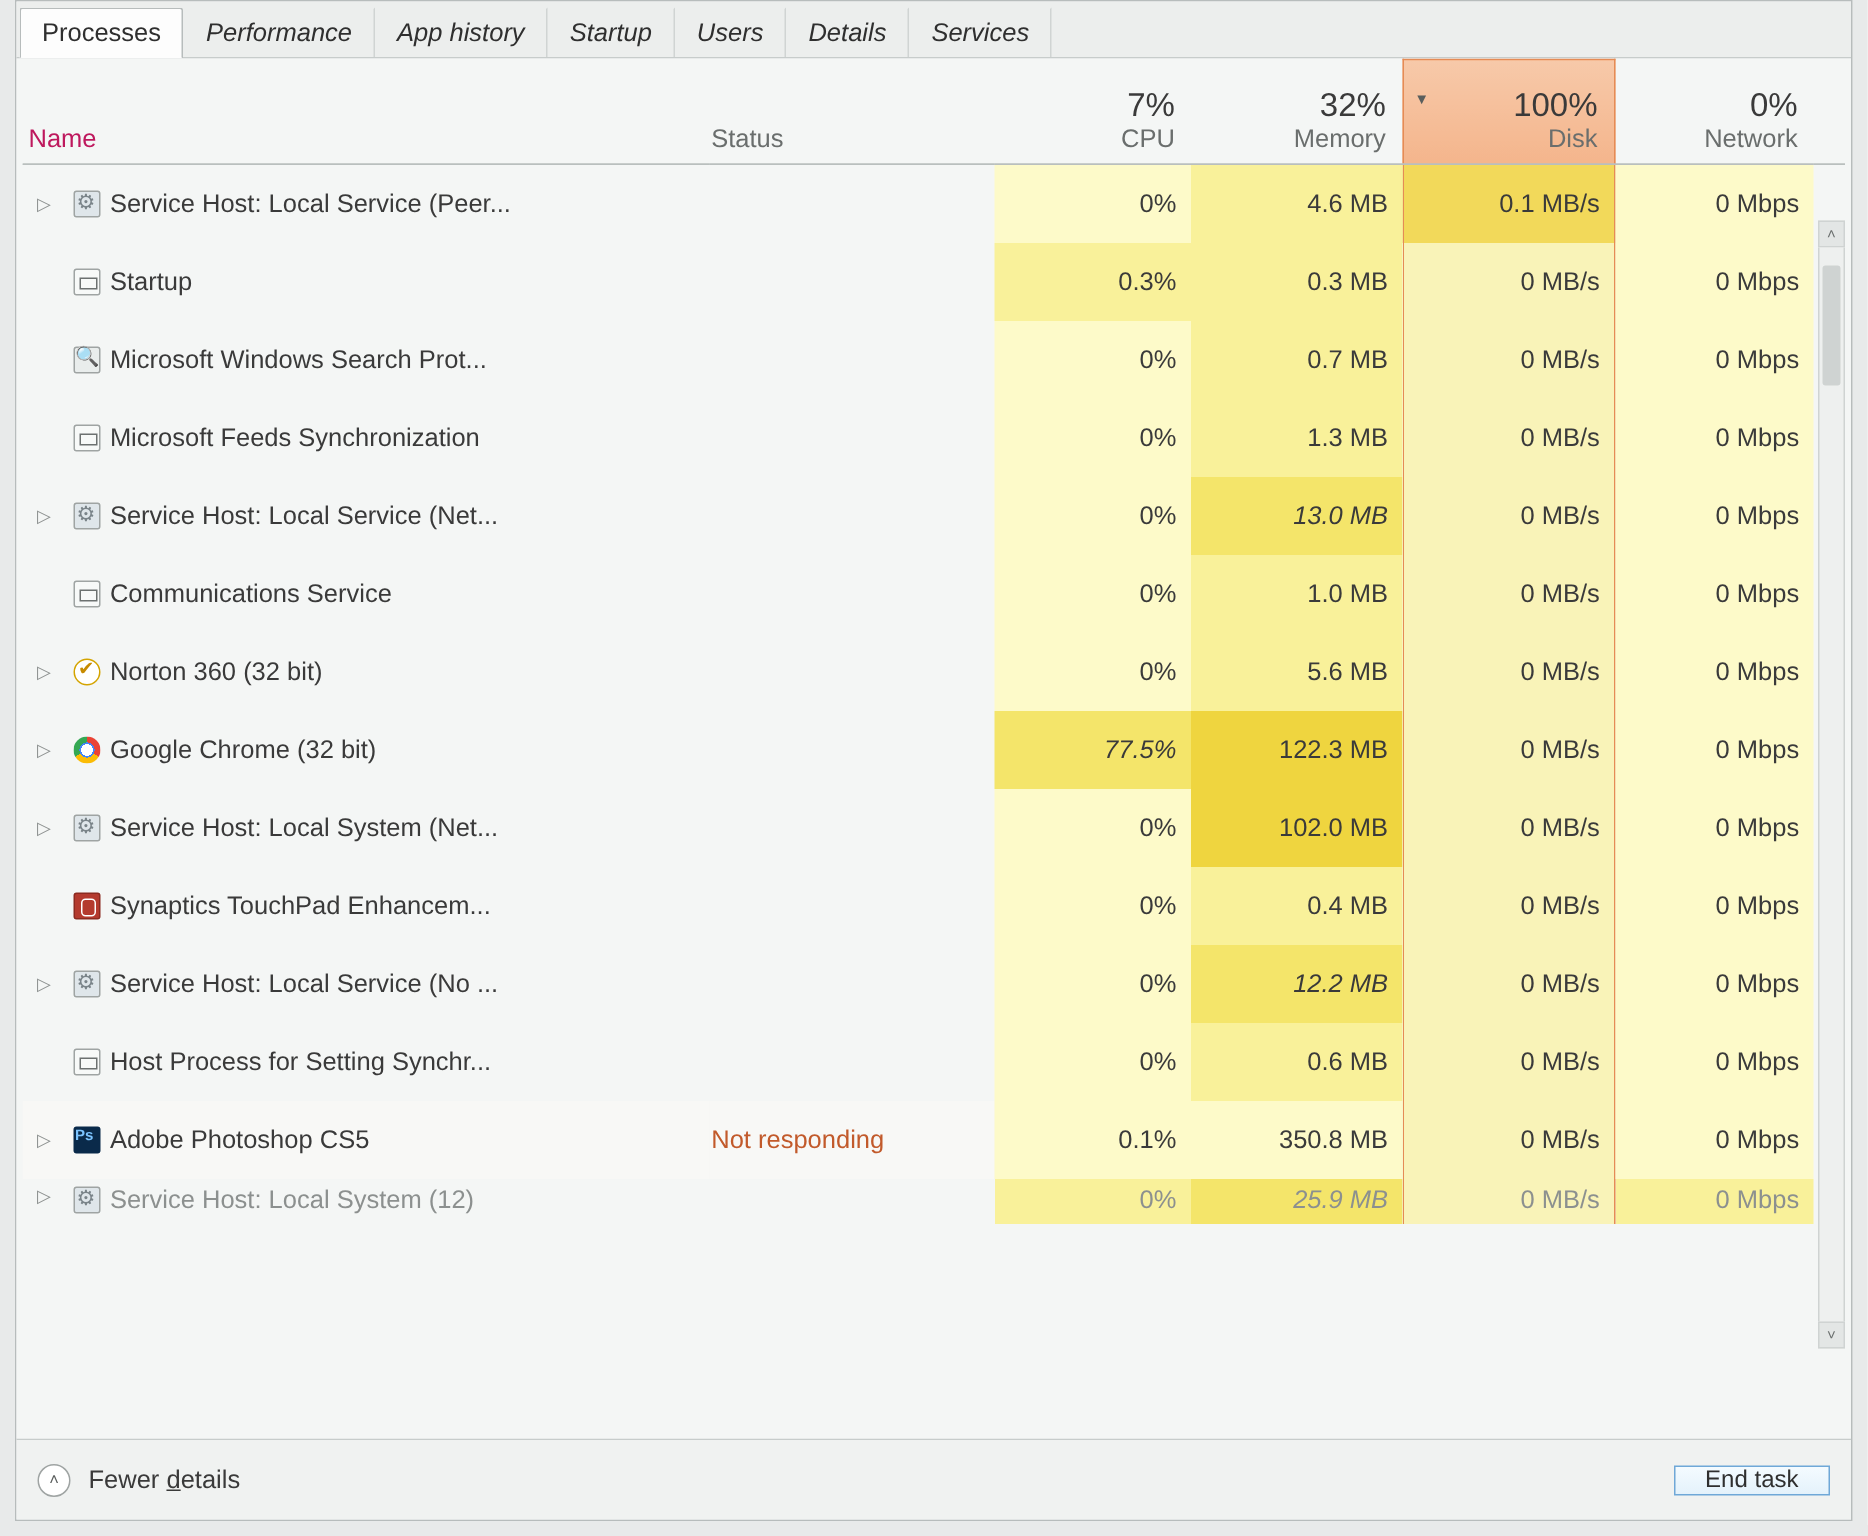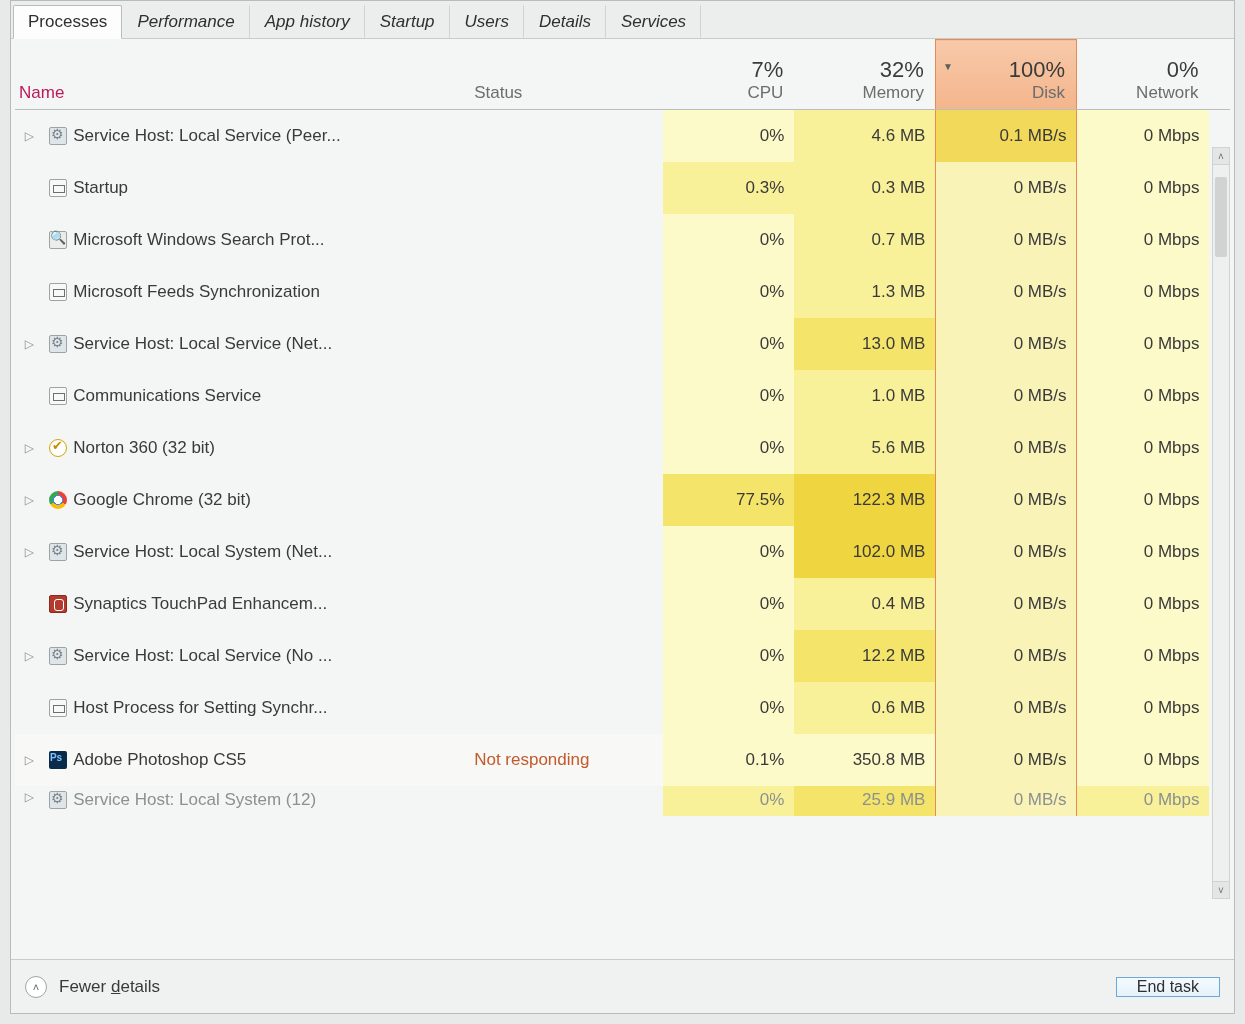--- a/index.html
+++ b/index.html
@@ -80,21 +80,21 @@
   .ico.chrome{ background:radial-gradient(circle at 50% 50%, #fff 0 30%, #4285f4 30% 40%, transparent 40%), conic-gradient(#ea4335 0 120deg,#fbbc05 120deg 240deg,#34a853 240deg 360deg); border-radius:50%; border:none;}
   .ico.syn{ background:#b43a2e; border-color:#8c2a20;}
   .ico.syn::after{content:""; position:absolute; left:4px; top:3px; width:8px; height:10px; border:1px solid #fff; border-radius:3px;}
   .ico.adobe{ background:#b43a2e; border:none;}
   .ico.adobe::after{content:"A"; position:absolute; left:4px; top:0; font-size:12px; color:#fff; font-weight:bold;}
   .ico.ps{ background:#0a2a4a; border:none;}
   .ico.ps::after{content:"Ps"; position:absolute; left:1px; top:1px; font-size:10px; color:#7cc4ff; font-weight:bold;}
   
   .h0 { background:#fdfac9; }
   .h1 { background:#f9f19a; }
-  .h2 { background:#f4e56a; }
+  .h2 { background:#f4e56a;font-style:italic; }
   .h3 { background:#efd53f; }
   .hd { background:#f9f3b8;margin-top:16px; } 
   .hd-hot { background:#f2d95a;padding-left:40px; }
   .disk-col-side { box-shadow: inset 1px 0 0 #e58b55, inset -1px 0 0 #e58b55; }
   tbody tr.sel td.name, tbody tr.sel td.exp, tbody tr.sel td.iconcell, tbody tr.sel td.status { background:#f8f8f6;}
   tbody tr.lastpartial td { height:30px; overflow:hidden; vertical-align:top; padding-top:4px; color:#8c908f;}
   
   .vscroll { position:absolute; right:4px; top:108px; bottom:60px; width:18px; }
   .vscroll .up, .vscroll .down { height:18px; background:#e3e6e5; text-align:center; font-size:10px; line-height:18px; color:#6a6e6d; border:1px solid #cfd3d2;}
   .vscroll .track { position:absolute; top:18px; bottom:18px; left:0; right:0; background:#eef0ef; border-left:1px solid #cfd3d2; border-right:1px solid #cfd3d2;}

